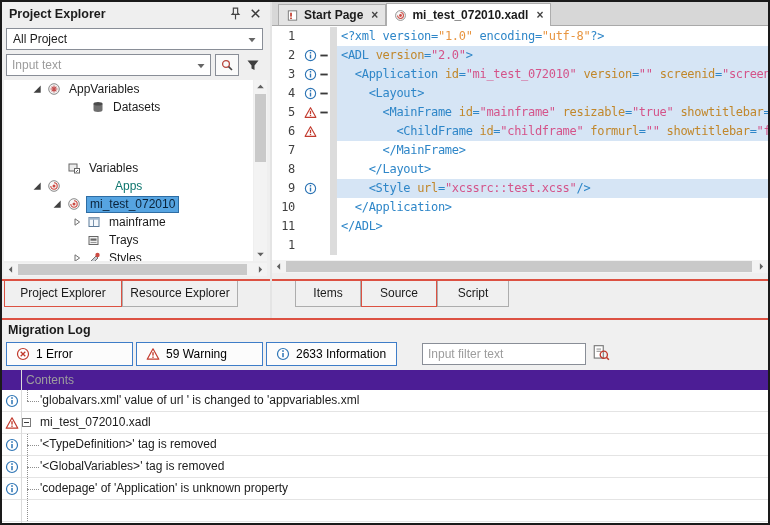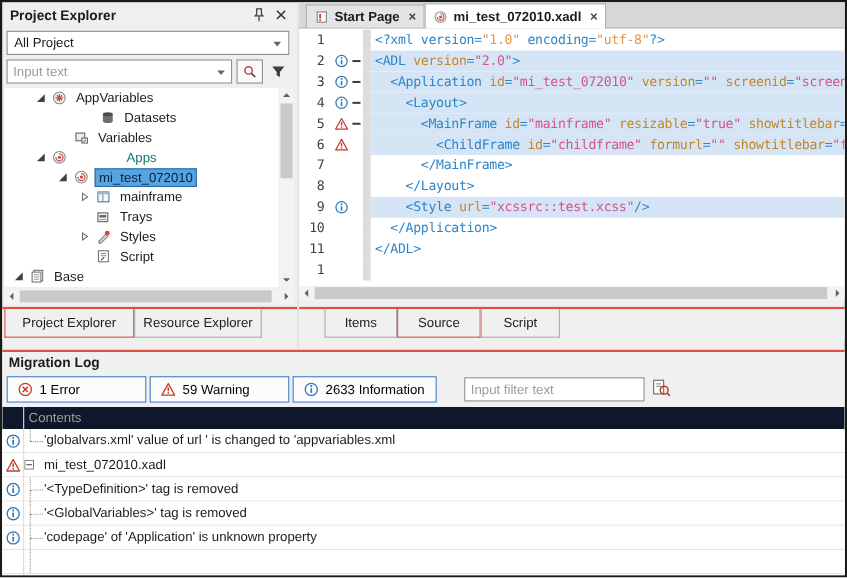--- a/index.html
+++ b/index.html
@@ -97,21 +97,21 @@
   .fbtn-error{left:4px;width:127px;}
   .fbtn-warning{left:134px;width:127px;}
   .fbtn-info{left:264px;width:131px;}
   .log-input-wrap{position:absolute;left:420px;top:23px;width:164px;height:22px;background:#FFF;
       border:1px solid #898E97;box-sizing:border-box;}
   .log-input{position:absolute;inset:0;width:100%;border:0;outline:0;background:transparent;
       padding:2px 5px;font:12px "Liberation Sans",sans-serif;box-sizing:border-box;}
   .searchdoc-btn{position:absolute;left:590px;top:24px;width:18px;height:18px;}
   .log-table{position:absolute;left:0;top:50px;right:0;bottom:0;background:#FFF;overflow:hidden;}
   .vline{position:absolute;left:19px;top:0;bottom:0;border-left:1px solid #DBDBDB;}
-  .log-header{position:absolute;left:0;top:0;right:0;height:20px;background:#0f172a;
+  .log-header{position:absolute;left:0;top:0;right:0;height:20px;background:#4c1d95;
       border-bottom:1px solid #D6D6D6;color:#9E9E9E;}
   .log-header .htext{position:absolute;left:24px;top:3px;}
   .log-rows{position:absolute;left:0;top:20px;right:0;bottom:0;overflow:hidden;}
   .log-row{position:relative;height:22px;border-bottom:1px solid #E4E4E4;background:#FFF;box-sizing:border-box;}
   .log-icell{position:absolute;left:3px;top:4px;width:14px;height:14px;}
   .log-icell svg{width:14px;height:14px;display:block;}
   .log-conn-v{position:absolute;left:25px;top:0;bottom:0;border-left:1px dotted #8E8E8E;}
   .log-conn-v.half{bottom:50%;}
   .log-conn-h{position:absolute;left:25px;top:50%;width:12px;border-top:1px dotted #8E8E8E;}
   .log-expander{position:absolute;left:20px;top:6px;width:9px;height:9px;}
@@ -186,21 +186,21 @@
           <span class="tlabel">AppVariables</span>
         </div>
         <div class="tree-row" style="padding-left: 72px;">
           <span class="expander"></span>
           <span class="ticon"><svg viewBox="0 0 14 14">
               <path d="M2.5 3.8 V10 a4.5 1.9 0 0 0 9 0 V3.8" fill="#6E6E6E"></path>
               <ellipse cx="7" cy="3.8" rx="4.5" ry="1.8" fill="#4A4A4A"></ellipse>
             </svg></span>
           <span class="tlabel">Datasets</span>
         </div>
-        <div class="tree-row" style="padding-left: 48px;">
+        <div class="tree-row" style="padding-left: 48px; margin-top: 43px;">
           <span class="expander"></span>
           <span class="ticon"><svg viewBox="0 0 14 14">
               <rect x="2" y="3" width="8" height="7" fill="#ECECEC" stroke="#666"></rect>
               <rect x="7.5" y="7.5" width="5" height="4.5" fill="#FFF" stroke="#666"></rect>
               <path d="M9 11 l2 -2" stroke="#666"></path>
             </svg></span>
           <span class="tlabel">Variables</span>
         </div>
         <div class="tree-row" style="padding-left: 28px;">
           <span class="expander">

